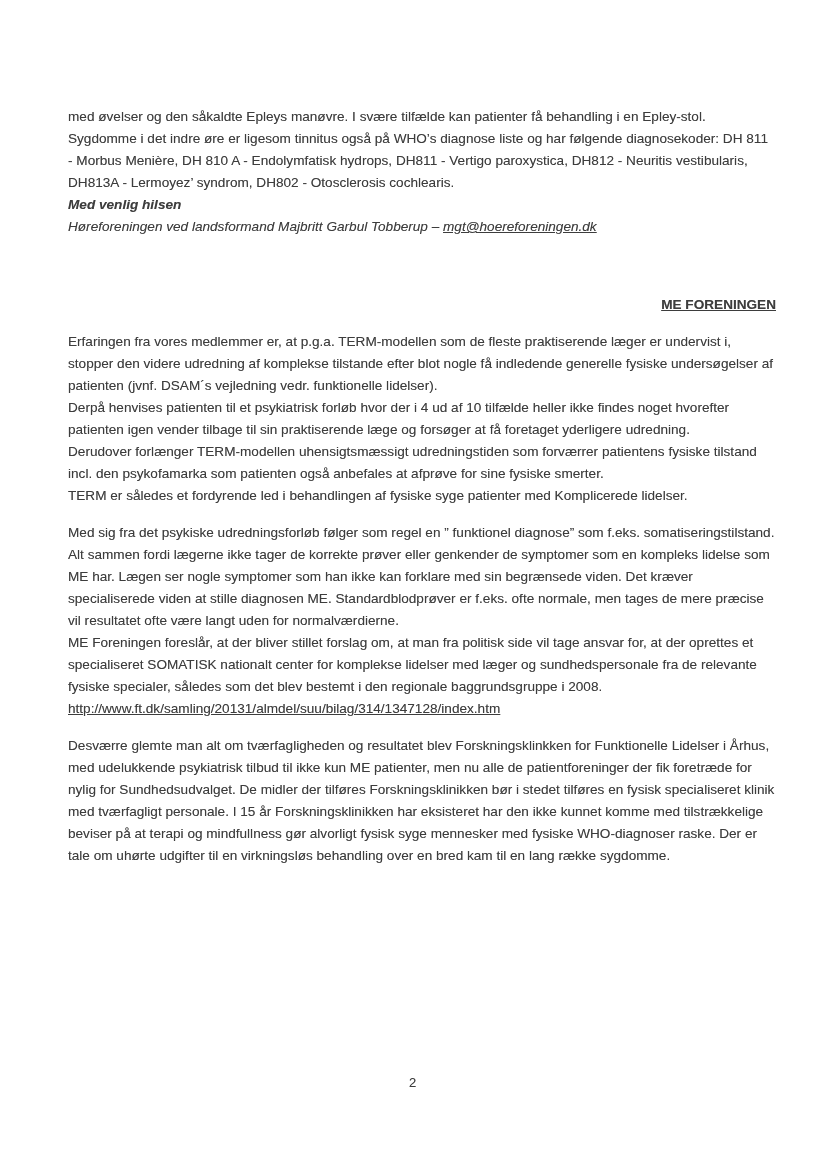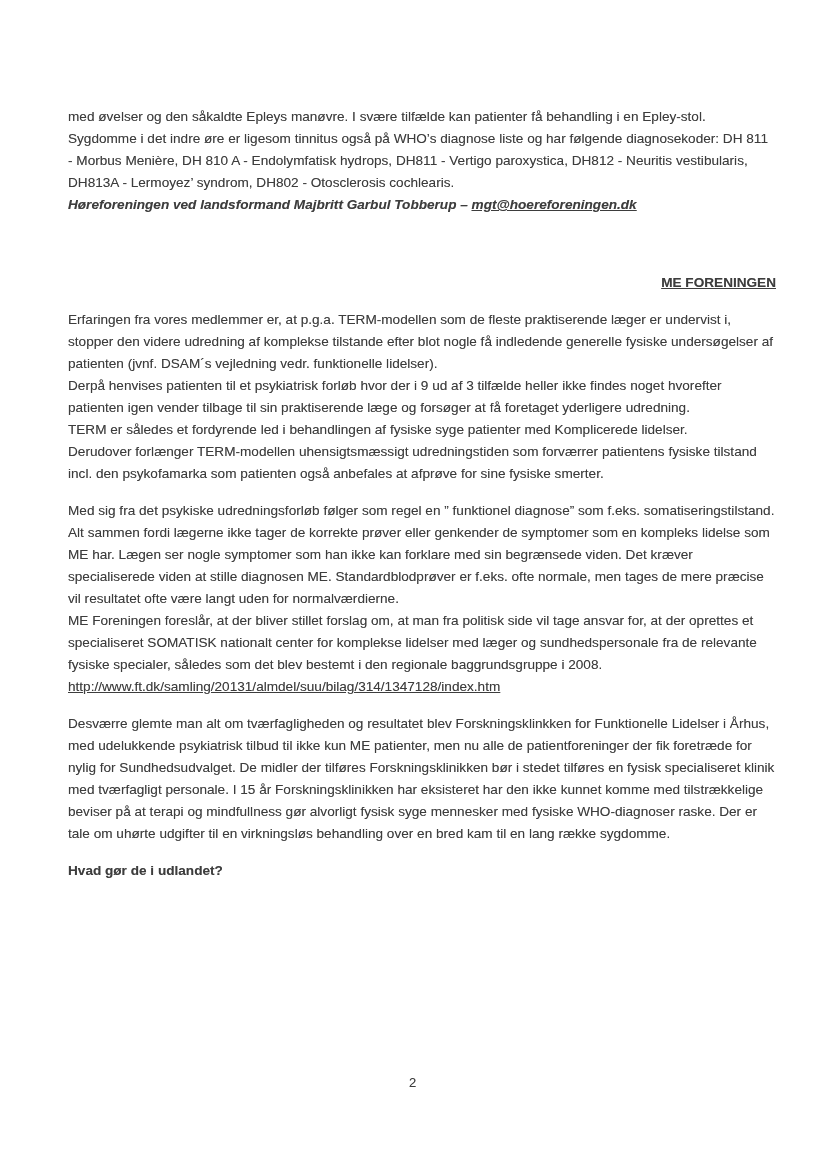--- a/index.html
+++ b/index.html
@@ -31,21 +31,21 @@
     margin: 0;
     padding: 0;
     font-size: 13.6px;
     line-height: 22px;
   }
   .valediction {
     font-weight: bold;
     font-style: italic;
   }
   .signature {
-    font-weight: bold;
+    font-weight: normal;
     font-style: italic;
   }
   .section-title {
     margin-top: 56px !important;
     font-weight: bold;
     text-decoration: underline;
     text-align: right;
   }
   .bold-line {
     font-weight: bold;
@@ -73,39 +73,39 @@
   }
 </style>
 </head>
 <body>
 
 <div class="page">
   <div class="content">
 
     <p>med øvelser og den såkaldte Epleys manøvre. I svære tilfælde kan patienter få behandling i en Epley-stol. Sygdomme i det indre øre er ligesom tinnitus også på WHO’s diagnose liste og har følgende diagnosekoder: DH 811 - Morbus Menière, DH 810 A - Endolymfatisk hydrops, DH811 - Vertigo paroxystica, DH812 - Neuritis vestibularis, DH813A - Lermoyez’ syndrom, DH802 - Otosclerosis cochlearis.</p>
 
+    <p class="valediction">Med venlig hilsen</p>
 
     <p class="signature"><span>Høreforeningen ved landsformand Majbritt Garbul Tobberup – </span><a class="doclink">mgt@hoereforeningen.dk</a></p>
 
     <h2 class="section-title">ME FORENINGEN</h2>
 
 
     <div class="gap-top">
       <div>Erfaringen fra vores medlemmer er, at p.g.a. TERM-modellen som de fleste praktiserende læger er undervist i, stopper den videre udredning af komplekse tilstande efter blot nogle få indledende generelle fysiske undersøgelser af patienten (jvnf. DSAM´s vejledning vedr. funktionelle lidelser).</div>
-      <div>Derpå henvises patienten til et psykiatrisk forløb hvor der i 9 ud af 3 tilfælde heller ikke findes noget hvorefter patienten igen vender tilbage til sin praktiserende læge og forsøger at få foretaget yderligere udredning.</div>
+      <div>Derpå henvises patienten til et psykiatrisk forløb hvor der i 4 ud af 10 tilfælde heller ikke findes noget hvorefter patienten igen vender tilbage til sin praktiserende læge og forsøger at få foretaget yderligere udredning.</div>
+      <div>Derudover forlænger TERM-modellen uhensigtsmæssigt udredningstiden som forværrer patientens fysiske tilstand incl. den psykofamarka som patienten også anbefales at afprøve for sine fysiske smerter.</div>
       <div>TERM er således et fordyrende led i behandlingen af fysiske syge patienter med Komplicerede lidelser.</div>
-      <div>Derudover forlænger TERM-modellen uhensigtsmæssigt udredningstiden som forværrer patientens fysiske tilstand incl. den psykofamarka som patienten også anbefales at afprøve for sine fysiske smerter.</div>
     </div>
 
     <p class="gap-top">Med sig fra det psykiske udredningsforløb følger som regel en ” funktionel diagnose” som f.eks. somatiseringstilstand. Alt sammen fordi lægerne ikke tager de korrekte prøver eller genkender de symptomer som en kompleks lidelse som ME har.  Lægen ser nogle symptomer som han ikke kan forklare med sin begrænsede viden. Det kræver specialiserede viden at stille diagnosen ME. Standardblodprøver er f.eks. ofte normale, men tages de mere præcise vil resultatet ofte være langt uden for normalværdierne.</p>
 
 
     <p><span>ME Foreningen foreslår, at der bliver stillet forslag om, at man fra politisk side vil tage ansvar for, at der oprettes et specialiseret SOMATISK nationalt center for komplekse lidelser med læger og sundhedspersonale fra de relevante fysiske specialer, således som det blev bestemt i den regionale baggrundsgruppe i 2008. </span><a class="doclink">http://www.ft.dk/samling/20131/almdel/suu/bilag/314/1347128/index.htm</a></p>
 
     <p class="gap-top">Desværre glemte man alt om tværfagligheden og resultatet blev Forskningsklinkken for Funktionelle Lidelser i Århus, med udelukkende psykiatrisk tilbud til ikke kun ME patienter, men nu alle de patientforeninger der fik foretræde for nylig for Sundhedsudvalget. De midler der tilføres Forskningsklinikken bør i stedet tilføres en fysisk specialiseret klinik med tværfagligt personale. I 15 år Forskningsklinikken har eksisteret har den ikke kunnet komme med tilstrækkelige beviser på at terapi og mindfullness gør alvorligt fysisk syge mennesker med fysiske WHO-diagnoser raske. Der er tale om uhørte udgifter til en virkningsløs behandling over en bred kam til en lang række sygdomme.</p>
 
-    <h3 class="sub-heading gap-top">Hvad gør de i udlandet?</h3>
 
 
   </div>
 
   <div class="page-number">2</div>
 </div>
 
 </body></html>

